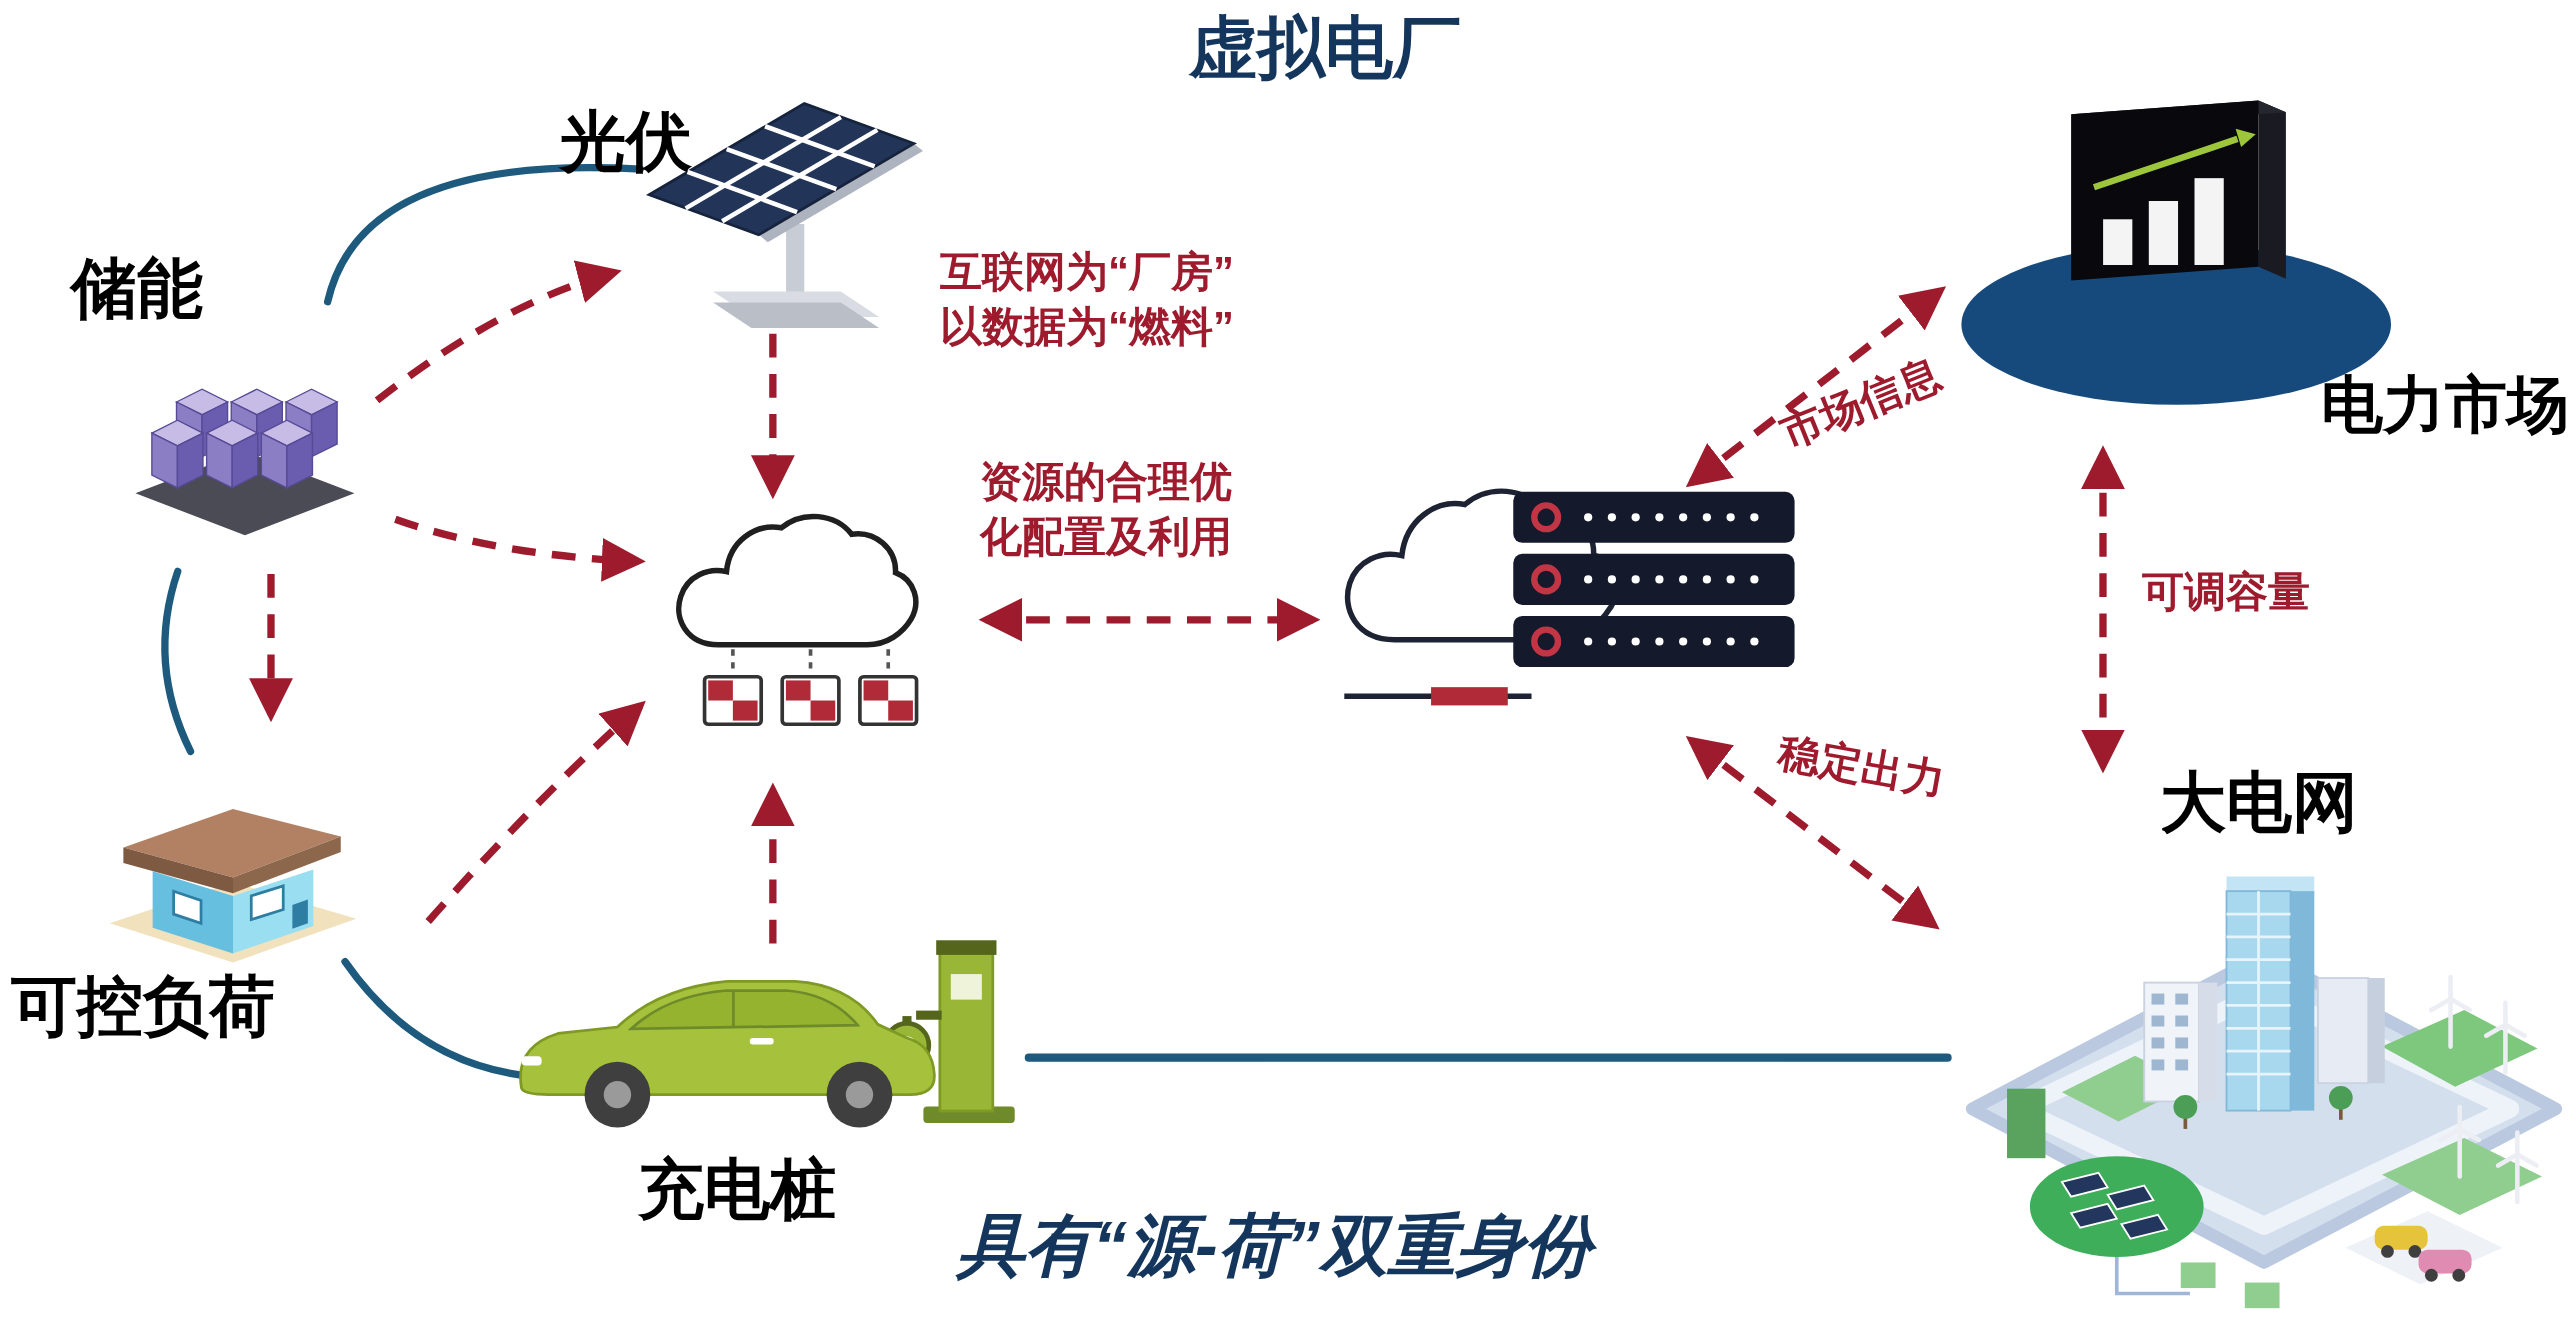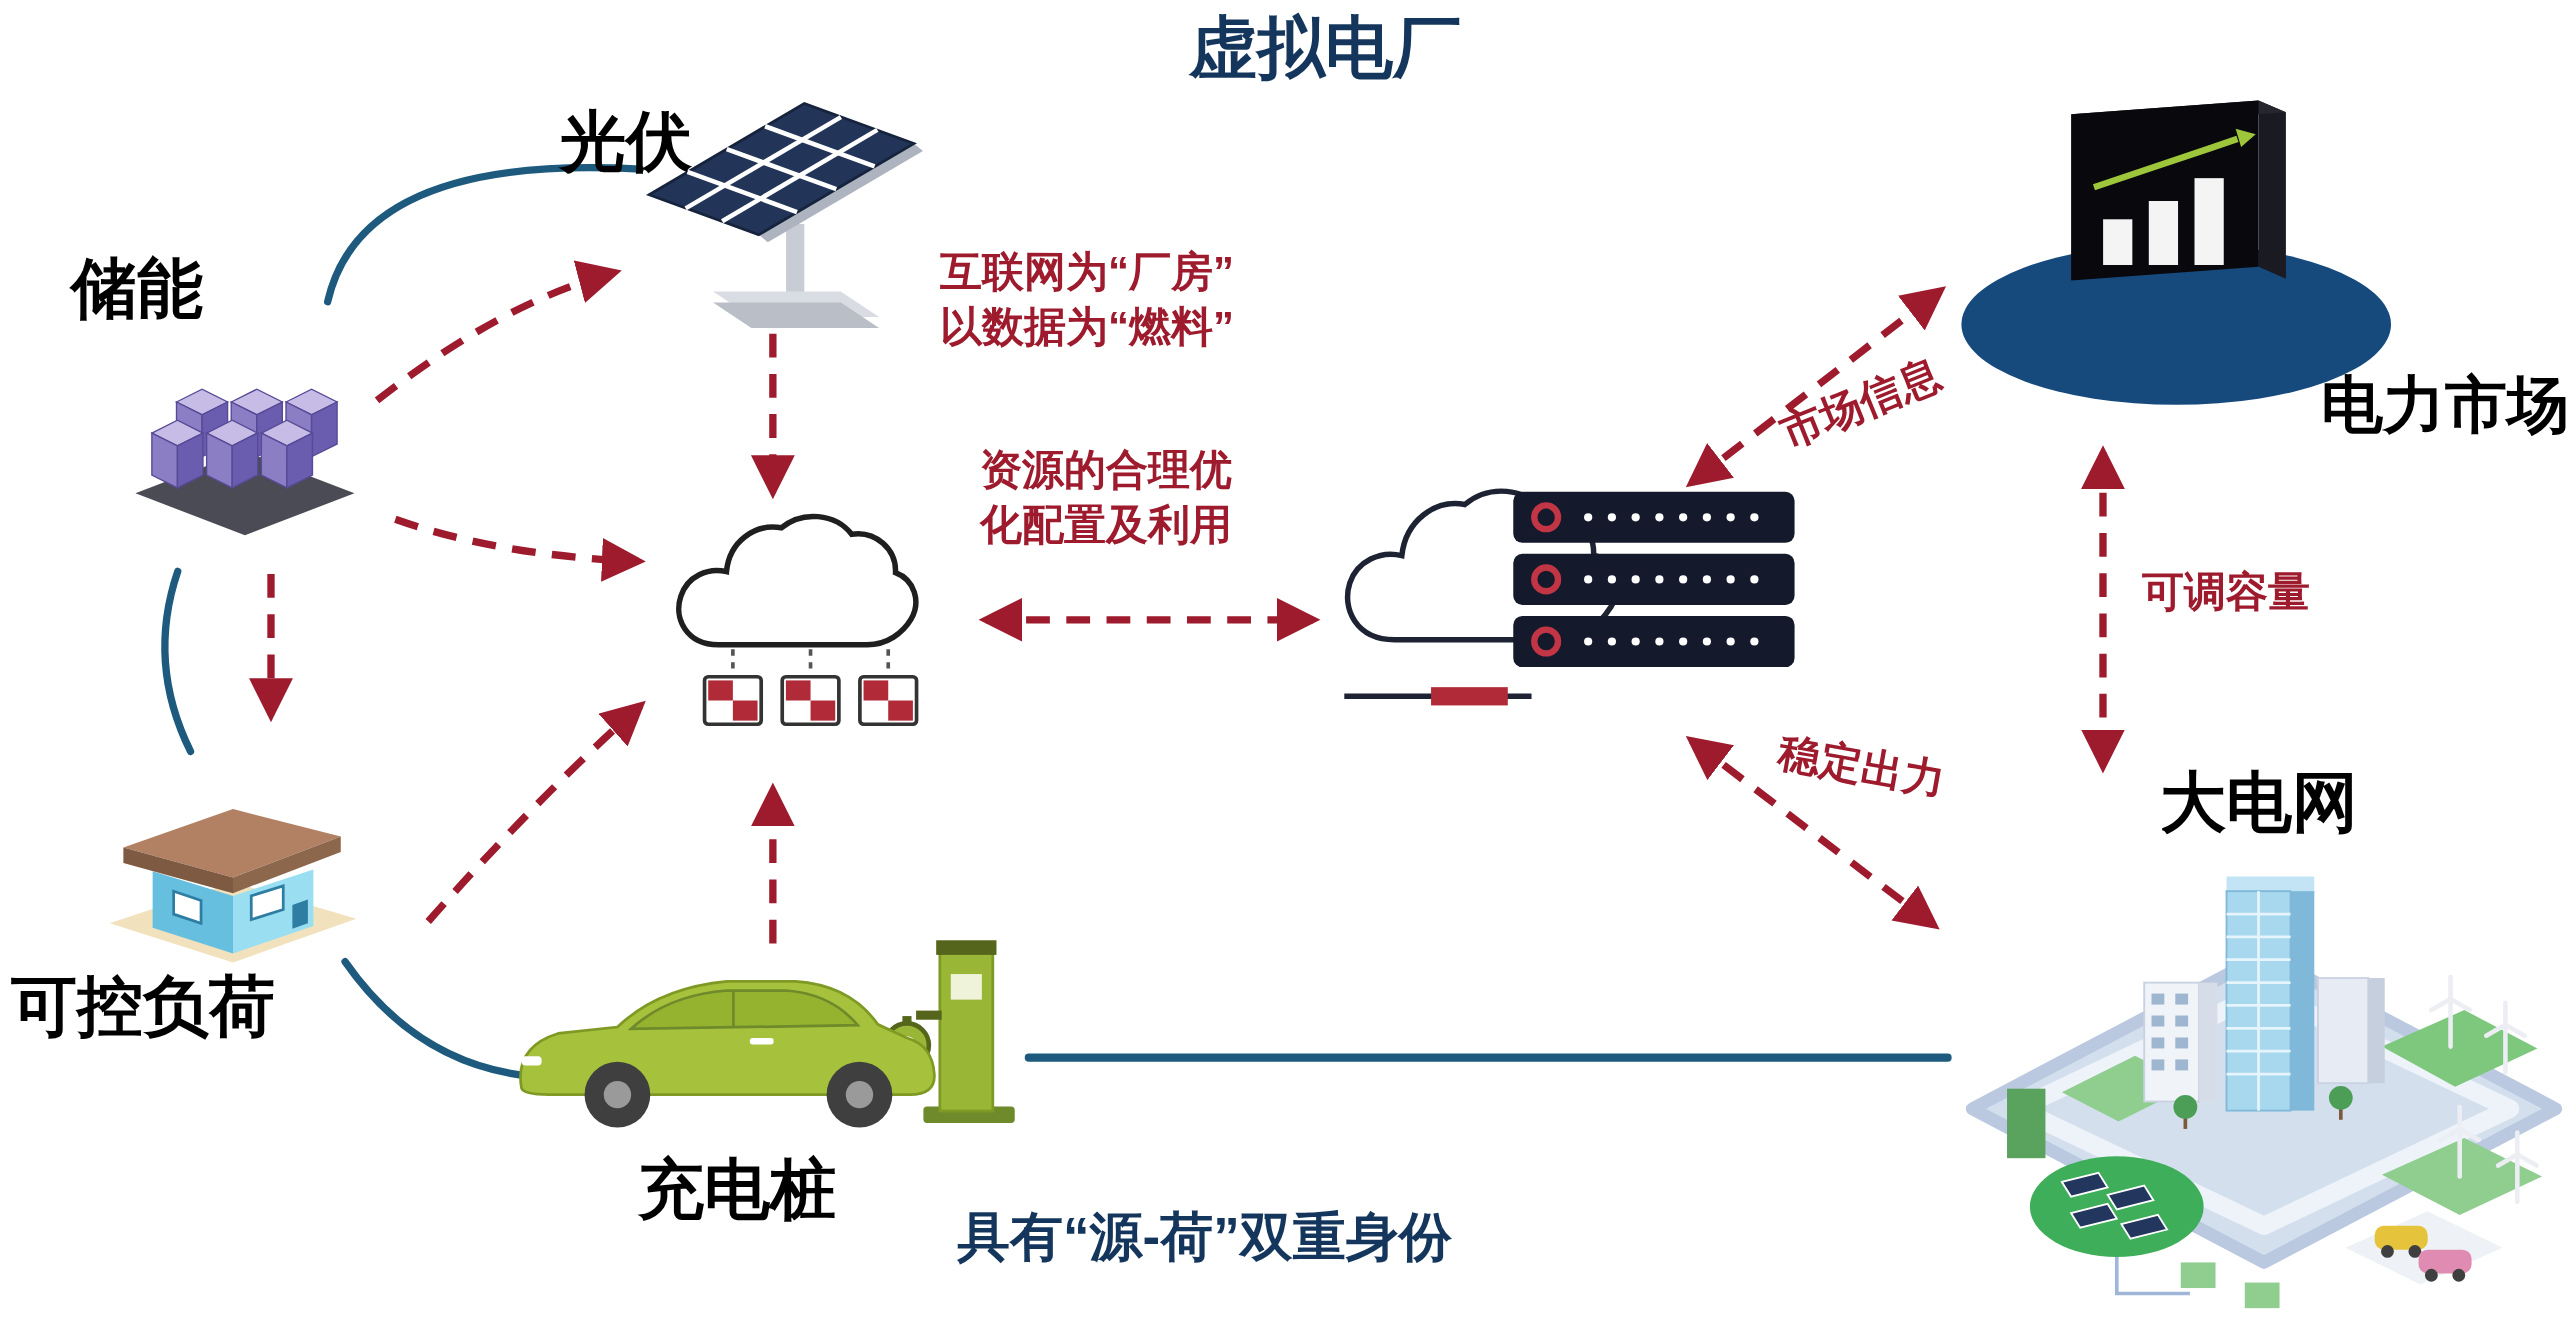--- a/index.html
+++ b/index.html
@@ -331,26 +331,26 @@
   <div class="label node-label" style="left:11px;top:967px;">可控负荷</div>
   <div class="label node-label" style="left:638px;top:1150px;">充电桩</div>
   <div class="label node-label" style="left:2321px;top:368px;font-size:62px;">电力市场</div>
   <div class="label node-label" style="left:2160px;top:763px;">大电网</div>
 
   <div class="label red anno" style="left:940px;top:245px;line-height:1.3;">
     <div>互联网为“厂房”</div>
     <div>以数据为“燃料”</div>
   </div>
 
-  <div class="label red anno" style="left:980px;top:443px;line-height:1.3;">
+  <div class="label red anno" style="left:980px;top:455px;line-height:1.3;">
     <div>资源的合理优</div>
     <div>化配置及利用</div>
   </div>
 
   <div class="label red anno" style="left:1783px;top:410px;transform:rotate(-22deg);transform-origin:left center;">市场信息</div>
   <div class="label red anno" style="left:2142px;top:567px;">可调容量</div>
   <div class="label red anno" style="left:1779px;top:727px;transform:rotate(10deg);transform-origin:left center;">稳定出力</div>
 
 
-  <div class="label navy" style="left:957px;top:1205px;font-size:53px;">具有“源-荷”双重身份</div>
+  <div class="label navy" style="left:957px;top:1205px;font-size:68px;font-style:italic;">具有“源-荷”双重身份</div>
 
 </div>
 
 
 </body></html>

